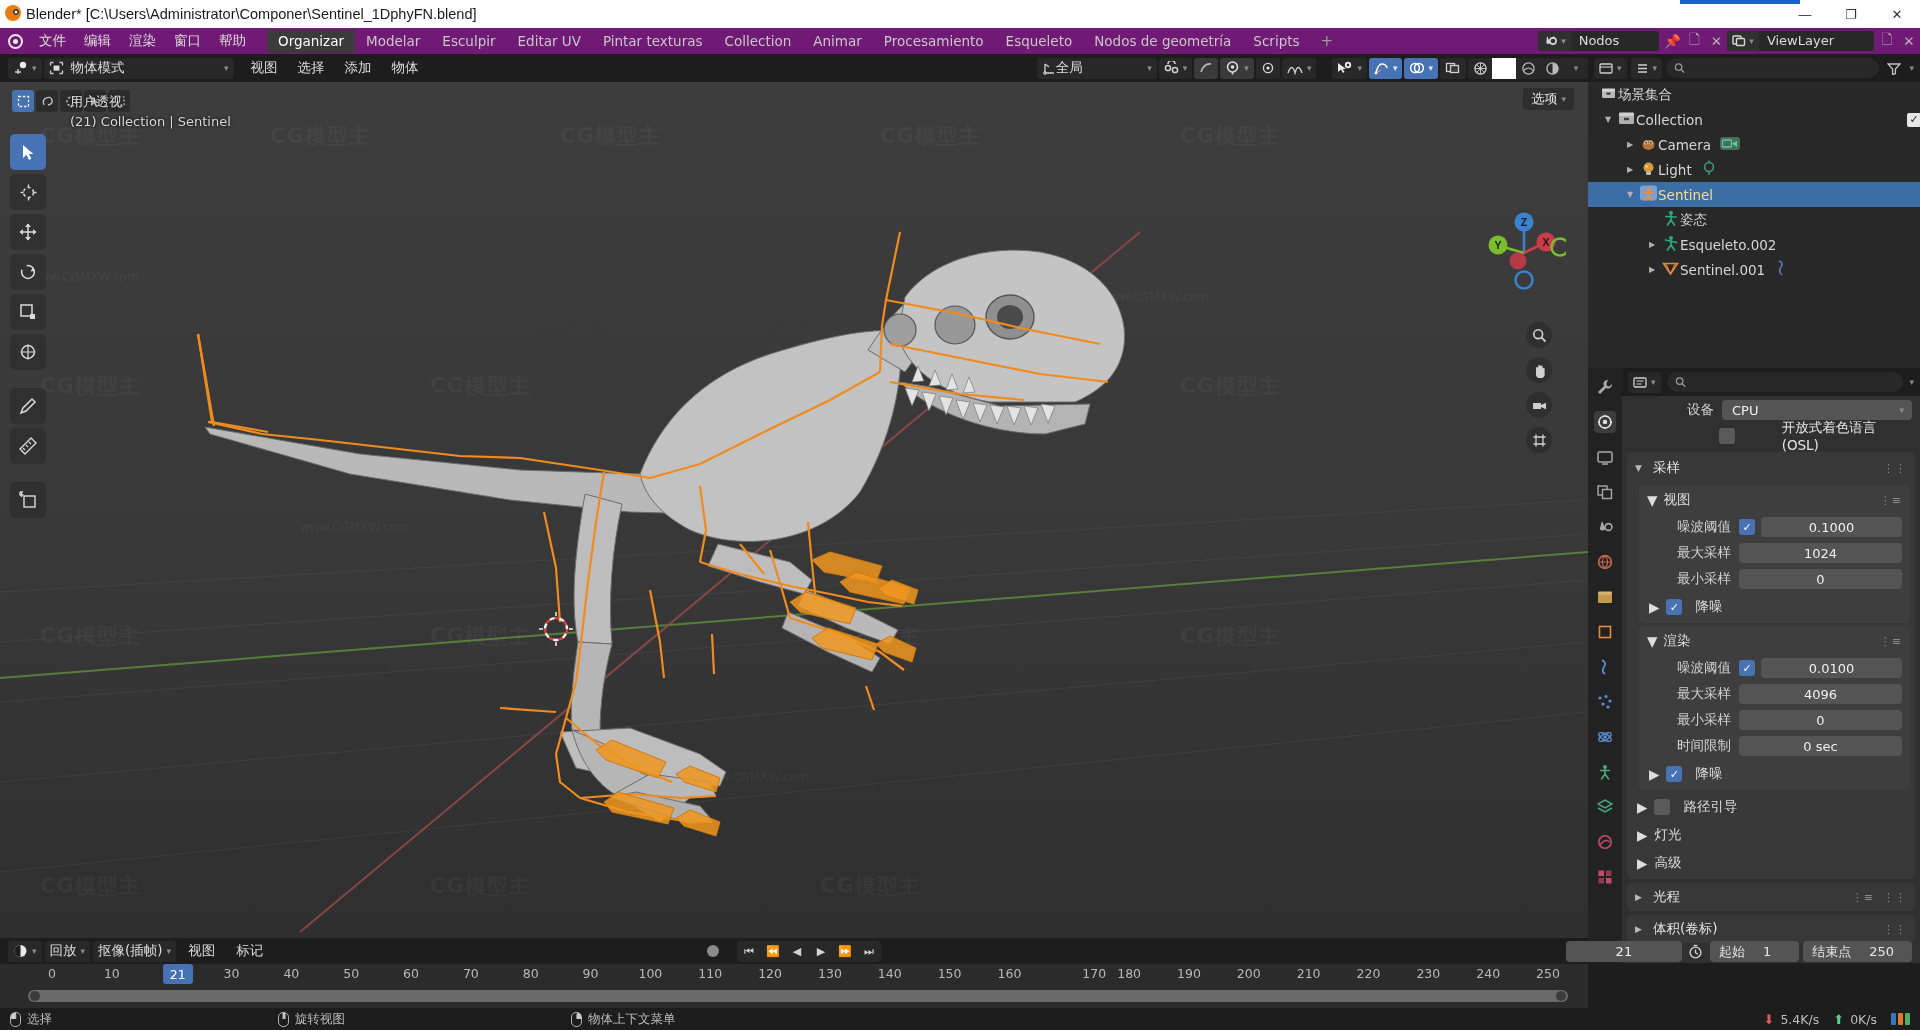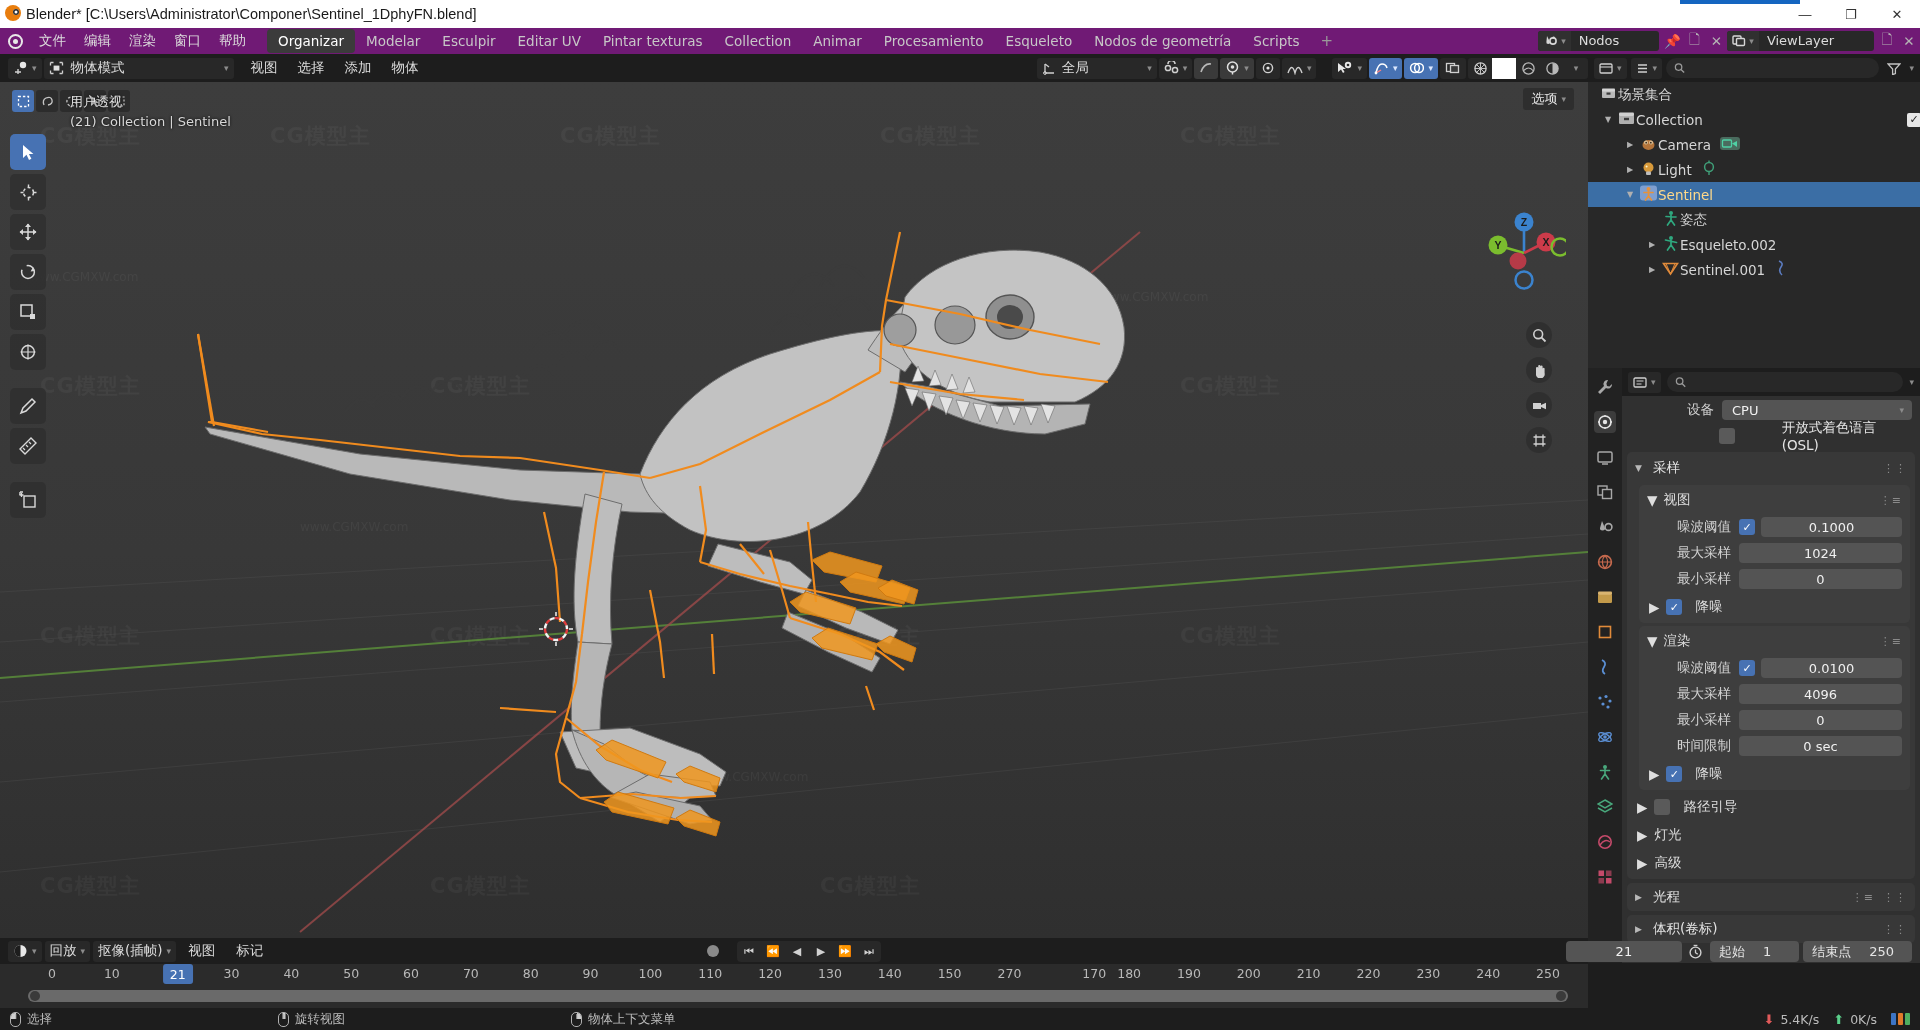--- a/index.html
+++ b/index.html
@@ -279,21 +279,21 @@
     </div>
     <span style="width:4px"></span>
     <span class="vh-menu">视图</span>
     <span class="vh-menu">选择</span>
     <span class="vh-menu">添加</span>
     <span class="vh-menu">物体</span>
 
     <div style="flex:1"></div>
 
     <div class="vh-btn" style="width:120px;justify-content:space-between;">
-      <span style="display:flex;align-items:center;gap:6px;">
+      <span style="display:flex;align-items:center;">
         <svg width="14" height="14" viewBox="0 0 14 14">
             <path d="M3 12 L3 3 M3 12 L12 12" stroke="#d0d0d0" stroke-width="1.3" fill="none"></path>
             <path d="M3 3 L7 6" stroke="#d0d0d0" stroke-width="1.3"></path>
             <circle cx="3" cy="12" r="1.4" fill="none" stroke="#d0d0d0"></circle>
           </svg>
         <span>全局</span>
       </span>
       <span class="chev">▾</span>
     </div>
     <div class="vh-btn">
@@ -1181,21 +1181,21 @@
         <div class="tick" style="left: 411.04px;">60</div>
         <div class="tick" style="left: 470.88px;">70</div>
         <div class="tick" style="left: 530.72px;">80</div>
         <div class="tick" style="left: 590.56px;">90</div>
         <div class="tick" style="left: 650.4px;">100</div>
         <div class="tick" style="left: 710.24px;">110</div>
         <div class="tick" style="left: 770.08px;">120</div>
         <div class="tick" style="left: 829.92px;">130</div>
         <div class="tick" style="left: 889.76px;">140</div>
         <div class="tick" style="left: 949.6px;">150</div>
-        <div class="tick" style="left: 1009.44px;">270</div>
+        <div class="tick" style="left: 1009.44px;">160</div>
         <div class="tick" style="left: 1069.28px; margin-left: 25px;">170</div>
         <div class="tick" style="left: 1129.12px;">180</div>
         <div class="tick" style="left: 1188.96px;">190</div>
         <div class="tick" style="left: 1248.8px;">200</div>
         <div class="tick" style="left: 1308.64px;">210</div>
         <div class="tick" style="left: 1368.48px;">220</div>
         <div class="tick" style="left: 1428.32px;">230</div>
         <div class="tick" style="left: 1488.16px;">240</div>
         <div class="tick" style="left: 1548px;">250</div>
       </div>

